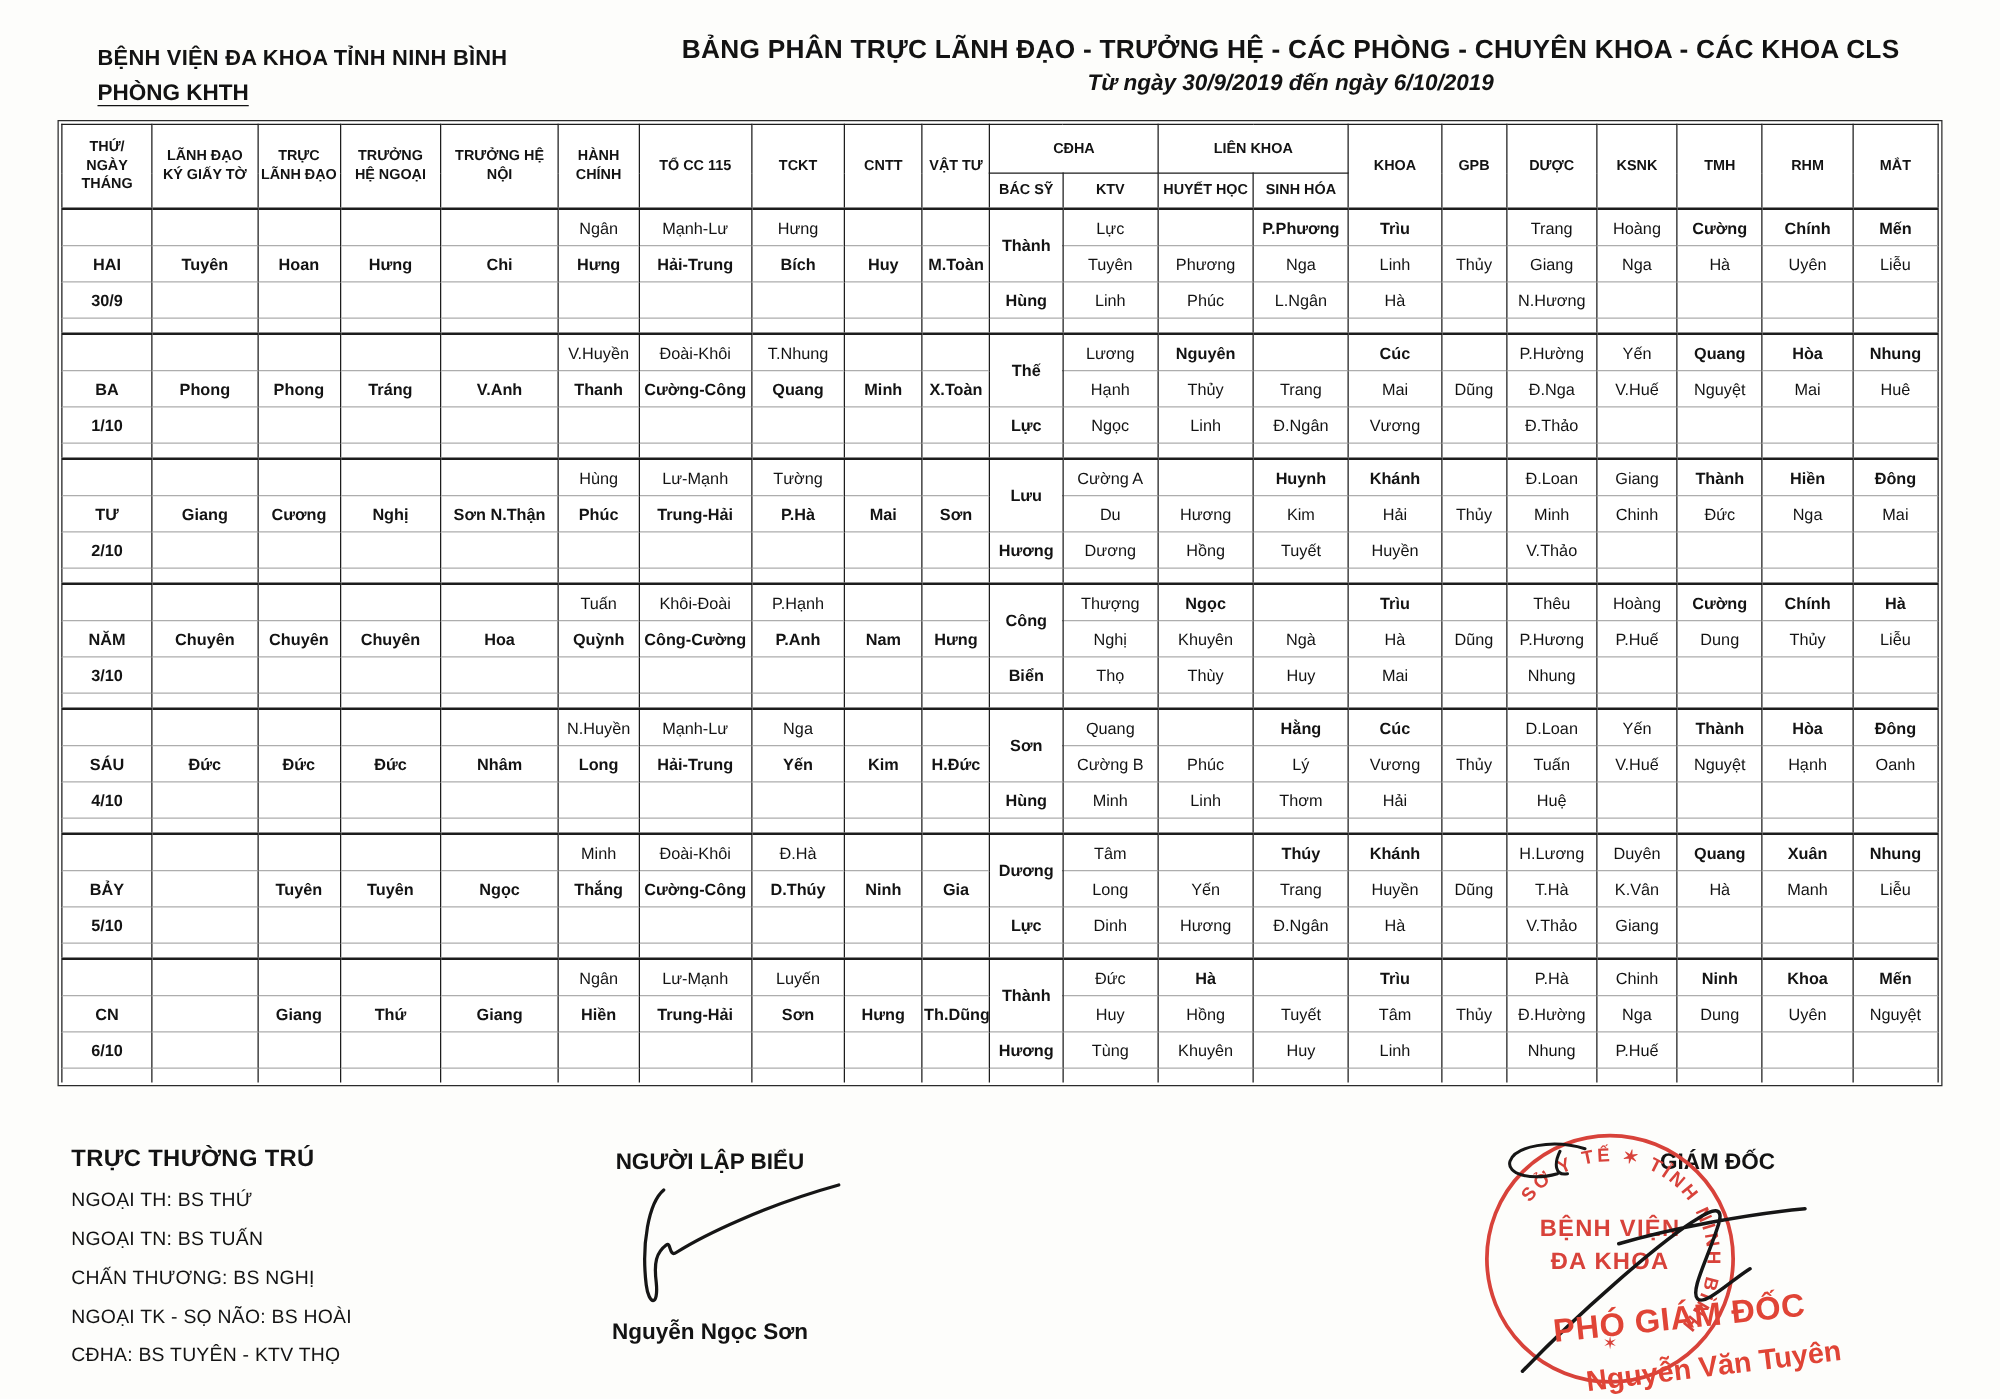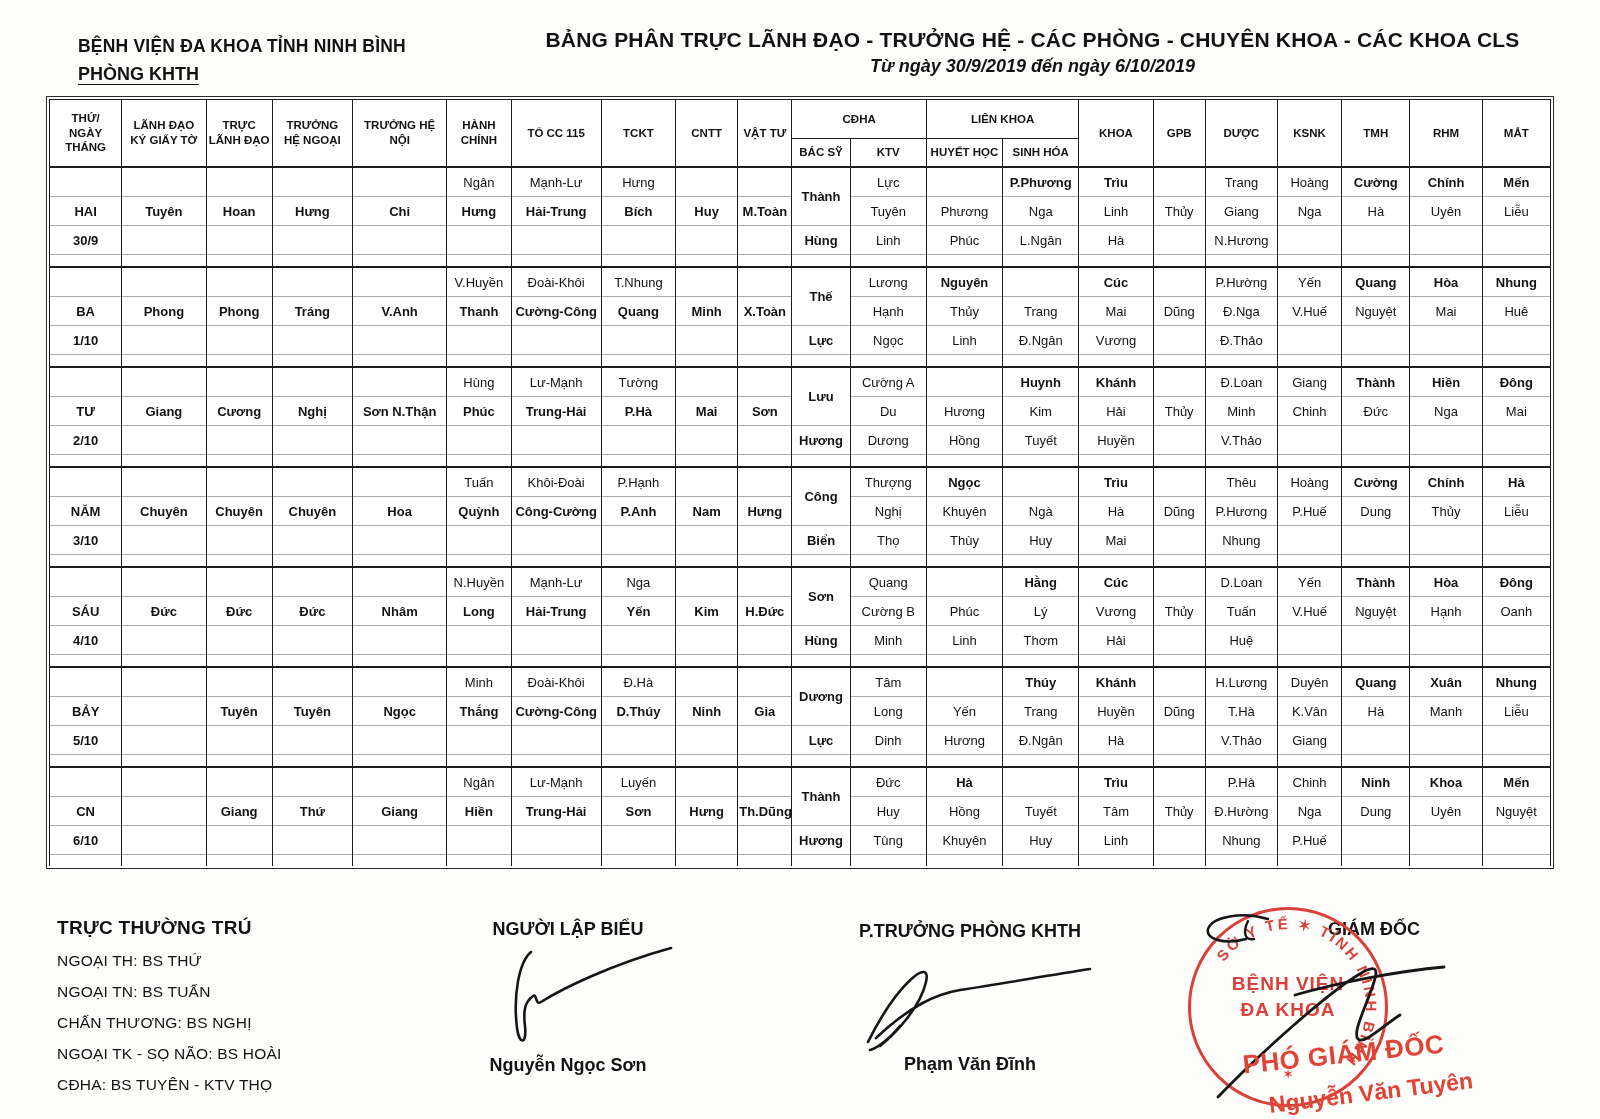--- a/index.html
+++ b/index.html
@@ -779,27 +779,20 @@
   </div>
 
   <div class="sigblock preparer">
     <div class="stitle">NGƯỜI LẬP BIỂU</div>
     <svg class="sig-svg" width="230" height="115" viewBox="0 0 230 115">
       <path d="M78,12 C66,22 60,55 64,88 C66,104 74,106 72,86 C70,70 72,62 80,56 C84,53 82,66 88,62 C110,48 160,24 218,8" fill="none" stroke="#161616" stroke-width="2.6" stroke-linecap="round"></path>
     </svg>
     <div class="sname">Nguyễn Ngọc Sơn</div>
   </div>
 
-  <div class="sigblock deputyhead">
-    <div class="stitle">P.TRƯỞNG PHÒNG KHTH</div>
-    <svg class="sig-svg" width="260" height="112" viewBox="0 0 260 112">
-      <path d="M28,100 C58,40 92,14 86,40 C80,66 55,92 40,104 M36,96 C70,64 96,52 120,48 C160,42 205,34 250,27 M60,84 C50,96 38,106 30,108" fill="none" stroke="#161616" stroke-width="2.6" stroke-linecap="round"></path>
-    </svg>
-    <div class="sname">Phạm Văn Đĩnh</div>
-  </div>
 
   <div class="director-title">GIÁM ĐỐC</div>
 
   <div class="stamp">
     <div class="ring"></div>
     <svg width="200" height="200" viewBox="0 0 200 200">
       <defs>
         <path id="ringPath" d="M 100,178 A 78,78 0 1 1 100.01,178" transform="rotate(125 100 100)"></path>
       </defs>
       <text font-size="15" font-weight="bold" fill="#d8423a" letter-spacing="2.5" font-family="Liberation Sans, sans-serif">

